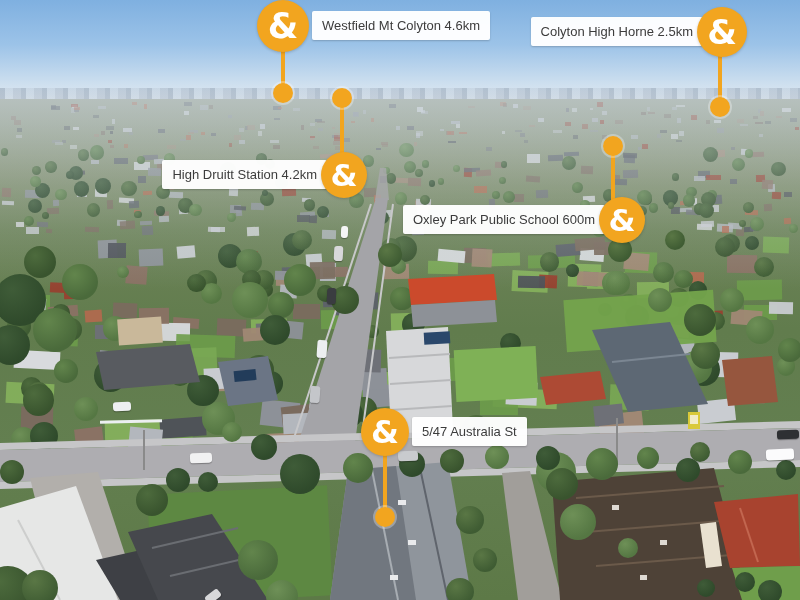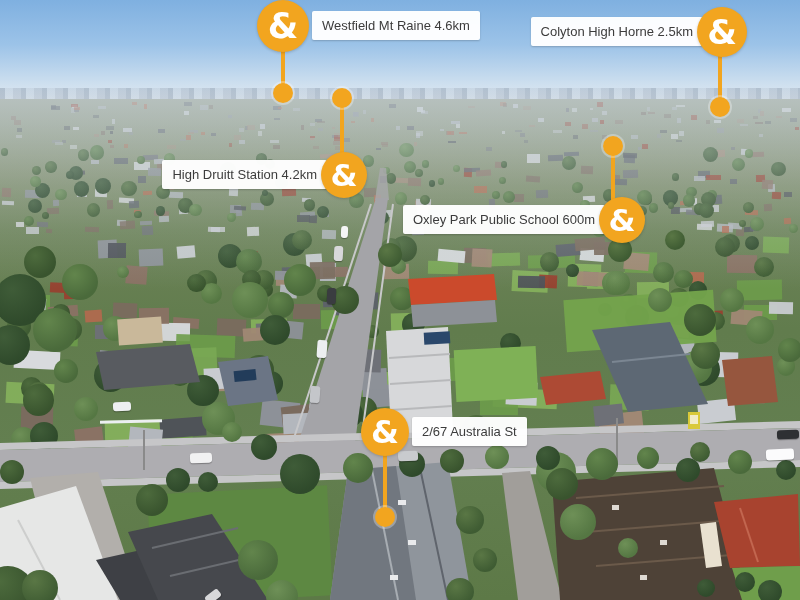--- a/index.html
+++ b/index.html
@@ -714,21 +714,21 @@
       <div class="car" style="position: absolute; left: 317px; top: 340px; width: 10px; height: 18px; background: rgb(236, 238, 240); transform: rotate(4deg);"></div>
       <div class="car" style="position: absolute; left: 310px; top: 386px; width: 10px; height: 17px; background: rgb(196, 198, 202); transform: rotate(4deg);"></div>
       <div class="car" style="position: absolute; left: 341px; top: 226px; width: 7px; height: 12px; background: rgb(245, 245, 246); transform: rotate(2deg);"></div>
       <div class="car" style="position: absolute; left: 113px; top: 402px; width: 18px; height: 9px; background: rgb(237, 239, 241); transform: rotate(-2deg);"></div>
       <div class="car" style="position: absolute; left: 205px; top: 592px; width: 16px; height: 9px; background: rgb(216, 216, 218); transform: rotate(-38deg);"></div>
     </div>
   <div id="markers" class="abs" style="left:0;top:0;width:800px;height:600px">
       <div>
         <div class="mk-stem" style="position: absolute; left: 281px; top: 26px; height: 67px; background: rgb(242, 165, 31);"></div>
         <div class="mk-dot" style="position: absolute; left: 273px; top: 83px; background: rgb(242, 165, 31);"></div>
-        <div class="mk-label" style="position: absolute; top: 11px; left: 312px;">Westfield Mt Raine 4.6km</div>
+        <div class="mk-label" style="position: absolute; top: 11px; left: 312px;">Westfield Mt Colyton 4.6km</div>
         <div class="mk-badge" style="position: absolute; left: 257px; top: 0px; width: 52px; height: 52px; background: rgb(242, 165, 31); font-size: 35px;">&amp;</div>
       </div>
       <div>
         <div class="mk-stem" style="position: absolute; left: 718px; top: 32px; height: 75px; background: rgb(242, 165, 31);"></div>
         <div class="mk-dot" style="position: absolute; left: 710px; top: 97px; background: rgb(242, 165, 31);"></div>
         <div class="mk-label" style="position: absolute; top: 17px; right: 97px;">Colyton High Horne 2.5km</div>
         <div class="mk-badge" style="position: absolute; left: 697px; top: 7px; width: 50px; height: 50px; background: rgb(242, 165, 31); font-size: 34px;">&amp;</div>
       </div>
       <div>
         <div class="mk-stem" style="position: absolute; left: 340px; top: 98px; height: 77px; background: rgb(242, 165, 31);"></div>
@@ -738,18 +738,18 @@
       </div>
       <div>
         <div class="mk-stem" style="position: absolute; left: 611px; top: 146px; height: 74px; background: rgb(242, 165, 31);"></div>
         <div class="mk-dot" style="position: absolute; left: 603px; top: 136px; background: rgb(242, 165, 31);"></div>
         <div class="mk-label" style="position: absolute; top: 205px; right: 195px;">Oxley Park Public School 600m</div>
         <div class="mk-badge" style="position: absolute; left: 599px; top: 197px; width: 46px; height: 46px; background: rgb(242, 165, 31); font-size: 31px;">&amp;</div>
       </div>
       <div>
         <div class="mk-stem" style="position: absolute; left: 383px; top: 432px; height: 85px; background: rgb(242, 165, 31);"></div>
         <div class="mk-dot" style="position: absolute; left: 375px; top: 507px; background: rgb(242, 165, 31);"></div>
-        <div class="mk-label" style="position: absolute; top: 417px; left: 412px;">2/67 Australia St</div>
+        <div class="mk-label" style="position: absolute; top: 417px; left: 412px;">5/47 Australia St</div>
         <div class="mk-badge" style="position: absolute; left: 361px; top: 408px; width: 48px; height: 48px; background: rgb(242, 165, 31); font-size: 32px;">&amp;</div>
       </div>
     </div>
 
 </div>
 
 </body></html>

